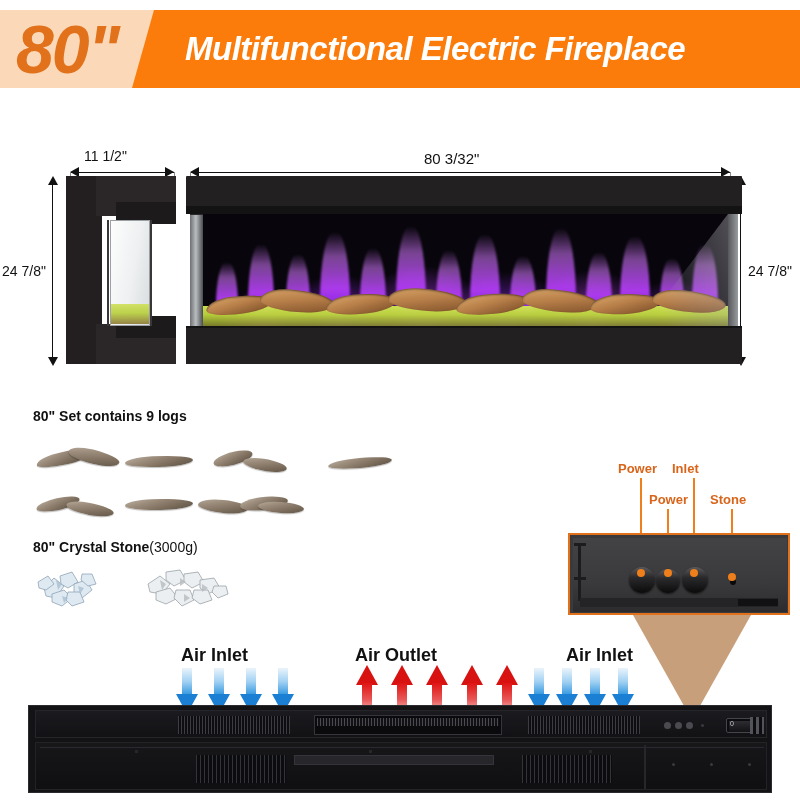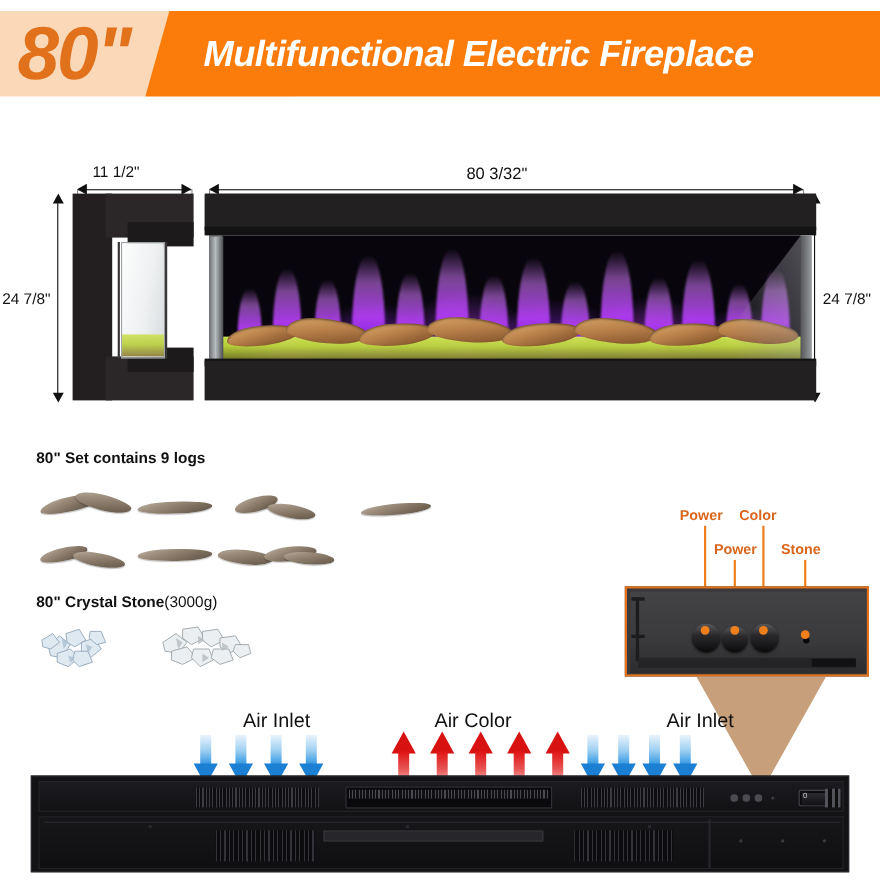--- a/index.html
+++ b/index.html
@@ -163,23 +163,22 @@
   }
   .cp-cone {
     position: absolute; left: 633px; top: 615px; width: 118px; height: 98px;
     background: #c59a74;
     clip-path: polygon(0 0, 118px 0, 63px 98px, 55px 98px);
     opacity: .95;
   }
 
   
   .air-label {
-    position: absolute; font-size: 18px; font-weight: normal; color: #111;
+    position: absolute; font-size: 18px; font-weight: bold; color: #111;
     white-space: nowrap;
-    margin-left: 40px;
   }
   .arrow-down { position: absolute; width: 22px; height: 46px; }
   .arrow-down .shaft {
     position: absolute; left: 6px; top: 0; width: 10px; height: 28px;
     background: linear-gradient(180deg,#eaf4fc 0%, #9fd0f2 50%, #2b93e0 100%);
   }
   .arrow-down .head {
     position: absolute; left: 0; top: 26px; width: 0; height: 0;
     border-left: 11px solid transparent; border-right: 11px solid transparent;
     border-top: 20px solid #1b7fd4;
@@ -391,21 +390,21 @@
       <g fill="#b6bcc0" opacity="0.8">
         <polygon points="20,20 26,24 22,30"></polygon>
         <polygon points="40,18 46,22 40,26"></polygon>
         <polygon points="62,24 68,28 62,32"></polygon>
         <polygon points="44,34 50,38 44,42"></polygon>
       </g>
     </svg>
   </div>
 
   <div class="cp-label" style="left:618px; top:461px;">Power</div>
-  <div class="cp-label" style="left:672px; top:461px;">Color</div>
+  <div class="cp-label" style="left:672px; top:461px;">Inlet</div>
   <div class="cp-label" style="left:649px; top:492px;">Power</div>
   <div class="cp-label" style="left:710px; top:492px;">Stone</div>
 
   <div class="cp-leader" style="left:640px; top:478px; height:95px;"></div>
   <div class="cp-leader" style="left:667px; top:509px; height:64px;"></div>
   <div class="cp-leader" style="left:693px; top:478px; height:95px;"></div>
   <div class="cp-leader" style="left:731px; top:509px; height:68px;"></div>
 
   <div class="cp-box">
     <div class="cp-inner"></div>
@@ -421,21 +420,21 @@
   </div>
 
   <div class="cp-dot" style="left:637px; top:569px;"></div>
   <div class="cp-dot" style="left:664px; top:569px;"></div>
   <div class="cp-dot" style="left:690px; top:569px;"></div>
   <div class="cp-dot" style="left:728px; top:573px;"></div>
 
   <div class="cp-cone"></div>
 
   <div class="air-label" style="left:181px; top:645px;">Air Inlet</div>
-  <div class="air-label" style="left:355px; top:645px;">Air Color</div>
+  <div class="air-label" style="left:355px; top:645px;">Air Outlet</div>
   <div class="air-label" style="left:566px; top:645px;">Air Inlet</div>
 
   <div class="arrow-down" style="left:176px; top:668px;">
       <div class="shaft"></div>
       <div class="head"></div>
     </div>
   <div class="arrow-down" style="left:208px; top:668px;">
       <div class="shaft"></div>
       <div class="head"></div>
     </div>

